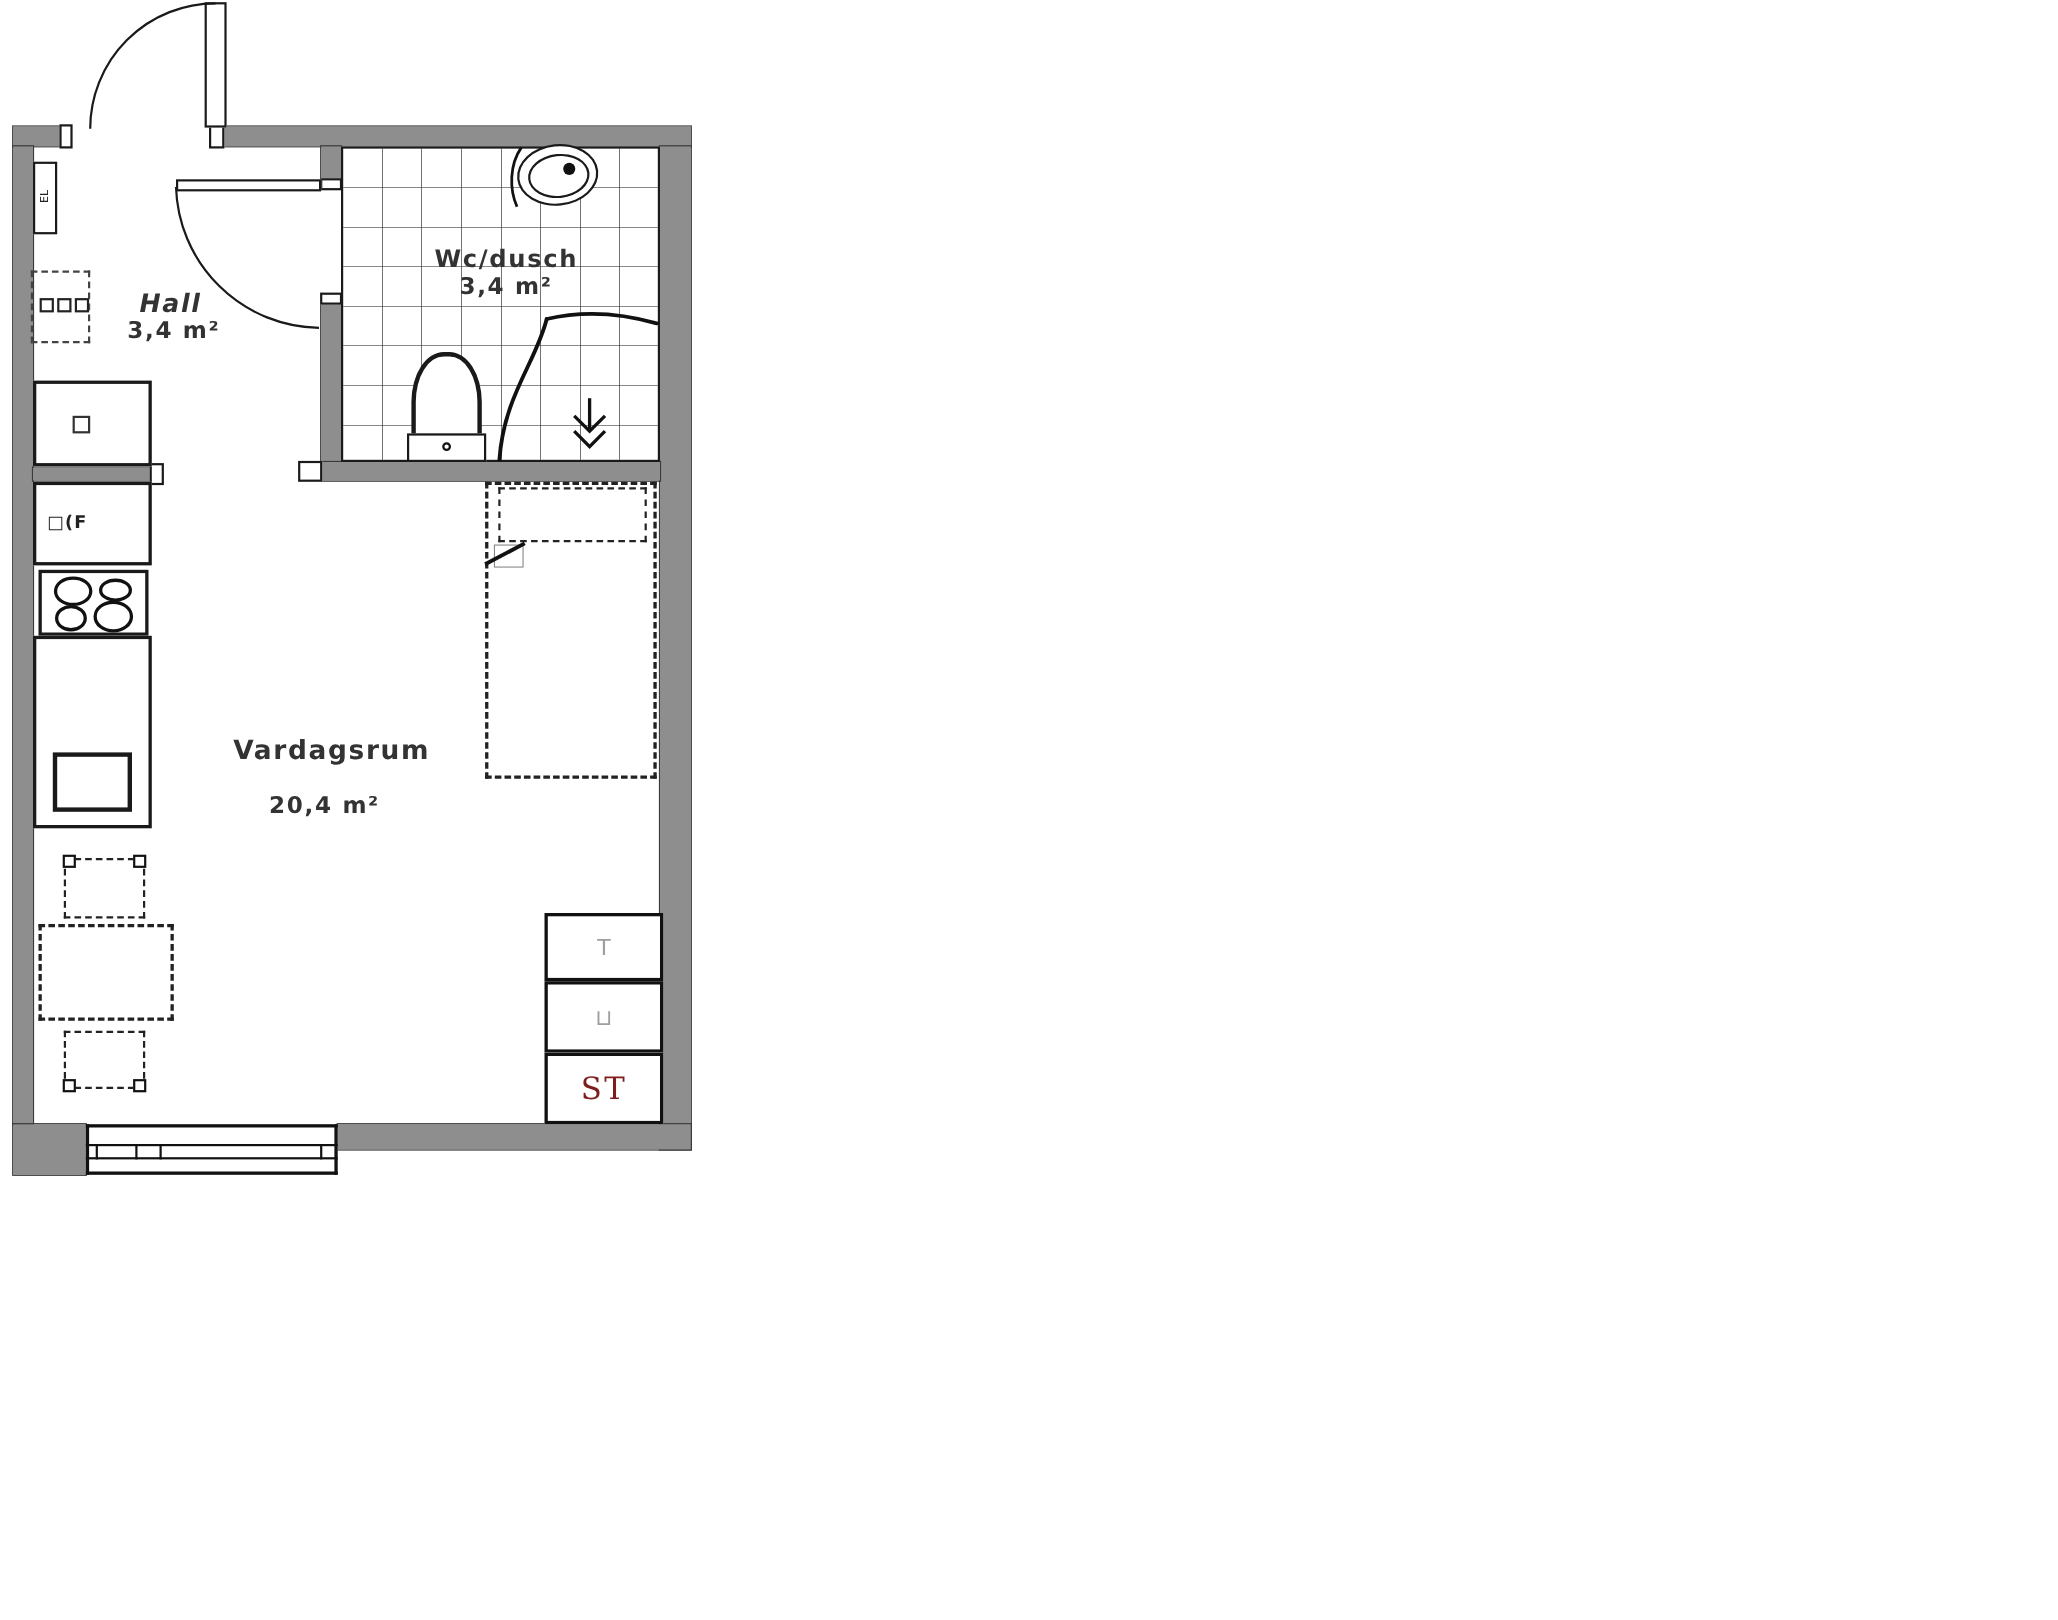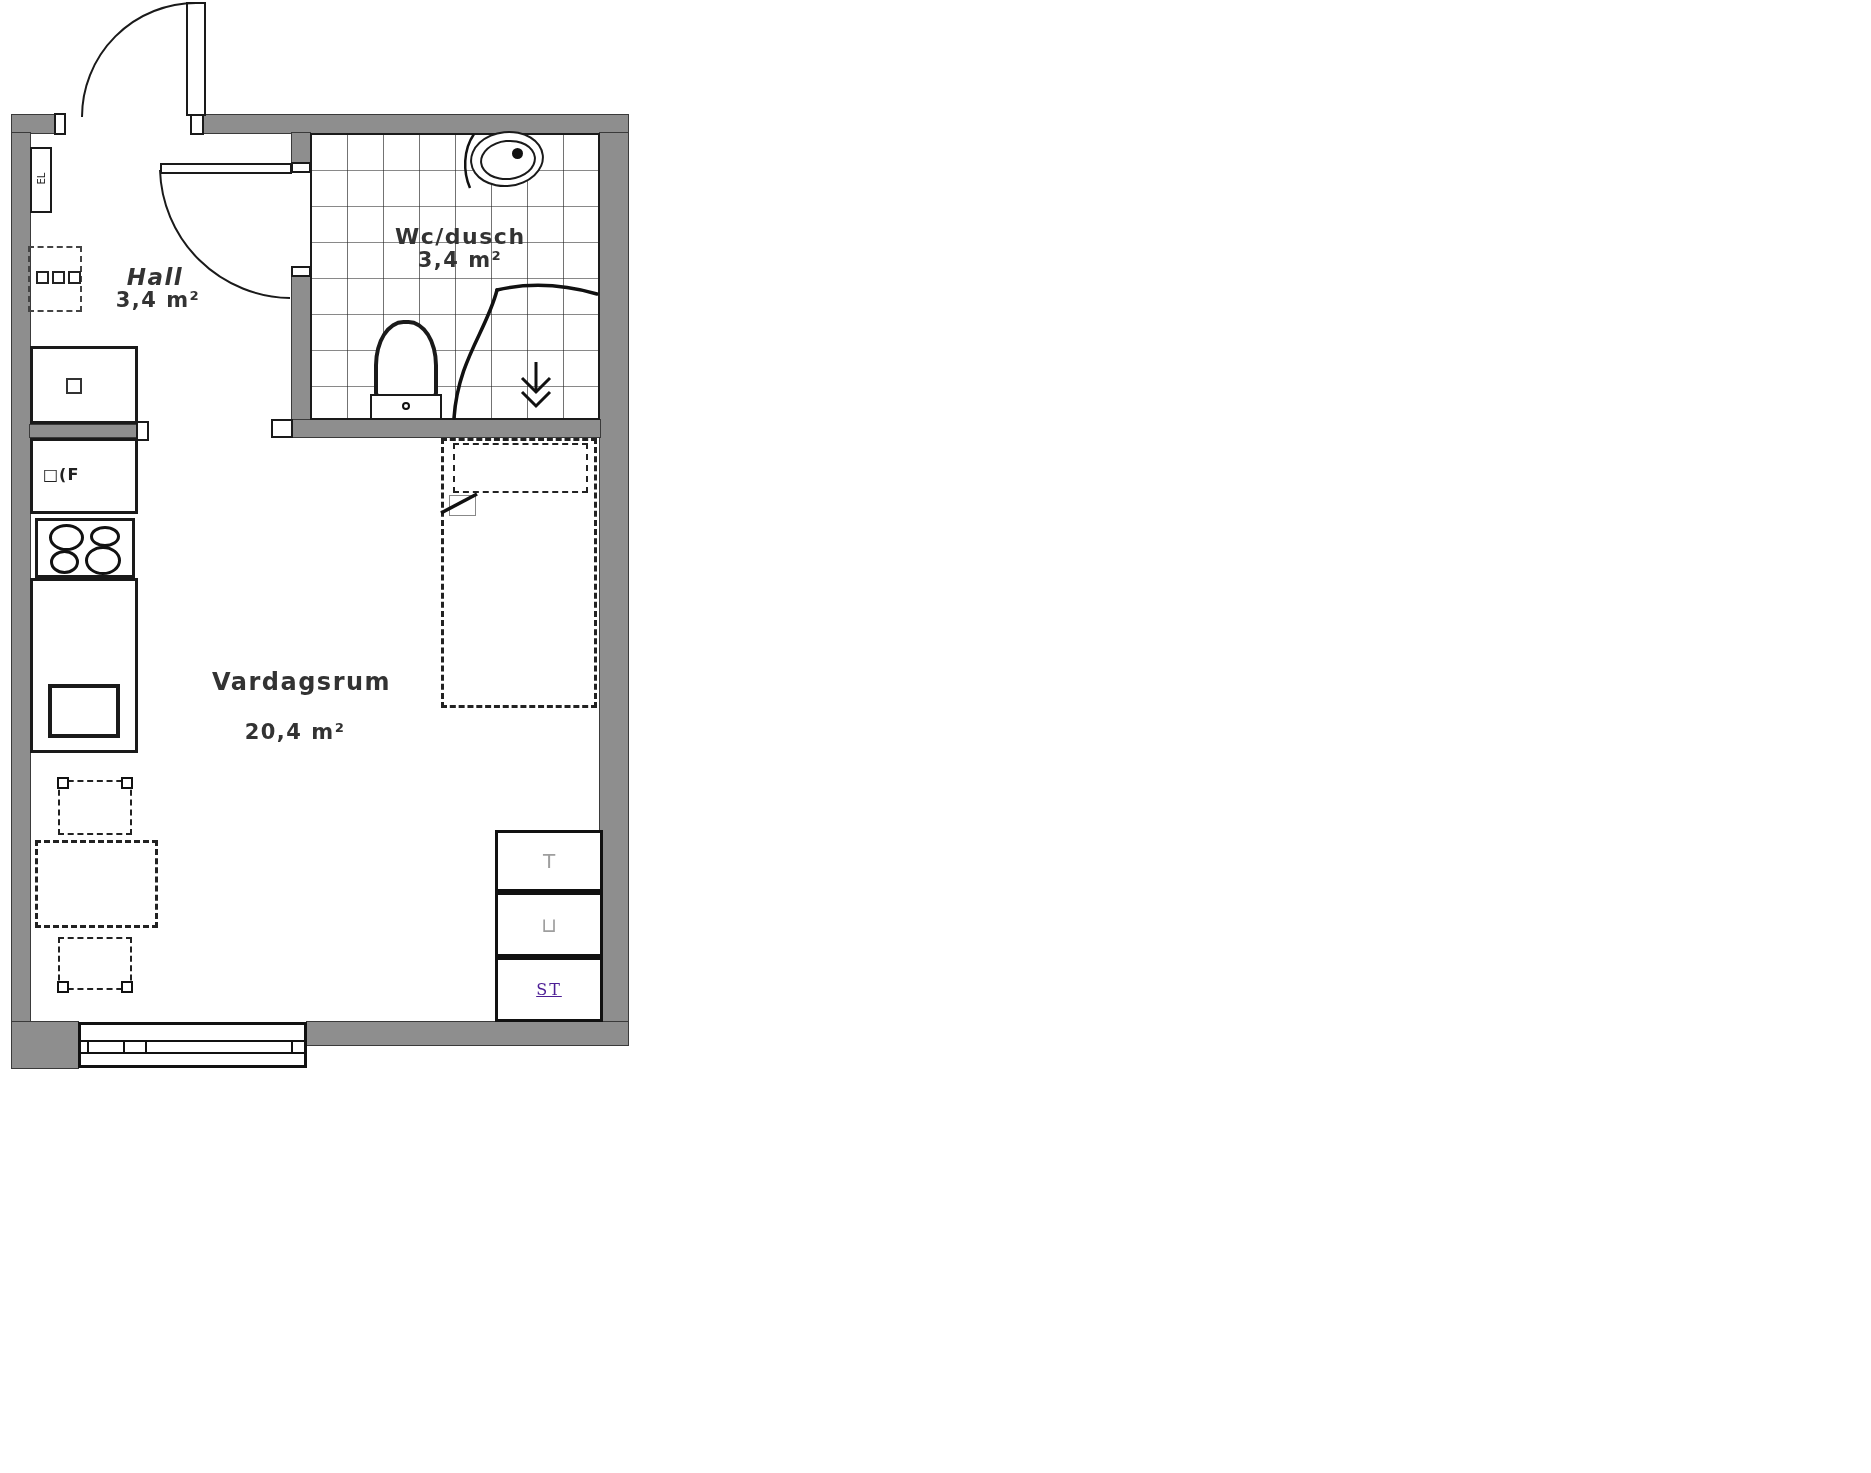--- a/index.html
+++ b/index.html
@@ -111,21 +111,21 @@
   <div class="dashed lite" style="left:453px;top:443px;width:135px;height:50px;"></div>
   <div class="abs" style="left:449px;top:495px;width:27px;height:21px;border:1px solid #888;box-sizing:border-box;"></div>
 
   <div class="cell" style="left:495px;top:830px;width:108px;height:62px;">
     <span style="color:var(--faint);font-size:20px;">T</span>
   </div>
   <div class="cell" style="left:495px;top:892px;width:108px;height:65px;">
     <span style="color:var(--faint);font-size:20px;">⊔</span>
   </div>
   <div class="cell" style="left:495px;top:957px;width:108px;height:65px;">
-    <span style="color:#4c1d95;font-size:16px;font-family:'DejaVu Serif',serif;letter-spacing:2px;text-decoration:underline;">ST</span>
+    <span style="color:#7f1d1d;font-size:28px;font-family:'DejaVu Serif',serif;letter-spacing:2px;">ST</span>
   </div>
 
   <div class="abs" style="left:78px;top:1022px;width:229px;height:46px;background:#fff;">
     <div class="abs" style="left:0;top:0;width:229px;height:3px;background:#111;"></div>
     <div class="abs" style="left:0;top:43px;width:229px;height:3px;background:#111;"></div>
     <div class="abs" style="left:0;top:18px;width:229px;height:2px;background:#111;"></div>
     <div class="abs" style="left:0;top:30px;width:229px;height:2px;background:#111;"></div>
     <div class="abs" style="left:0;top:0;width:3px;height:46px;background:#111;"></div>
     <div class="abs" style="left:226px;top:0;width:3px;height:46px;background:#111;"></div>
     <div class="abs" style="left:9px;top:18px;width:2px;height:14px;background:#111;"></div>

